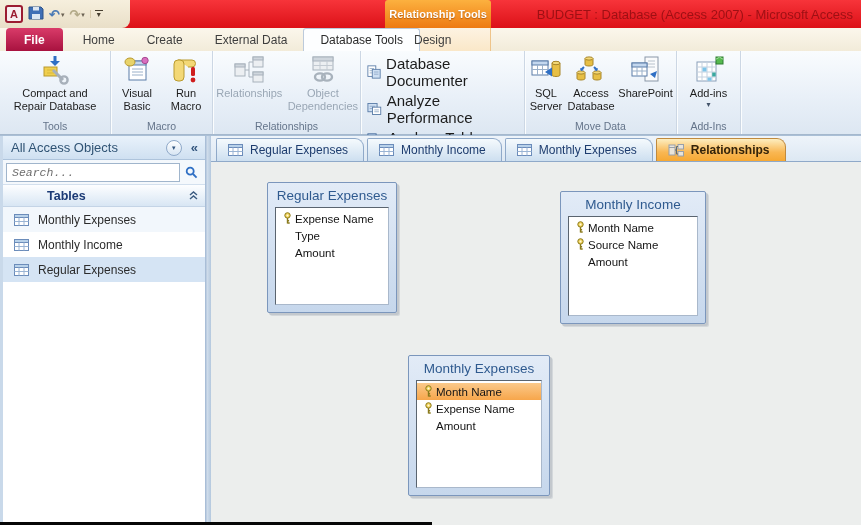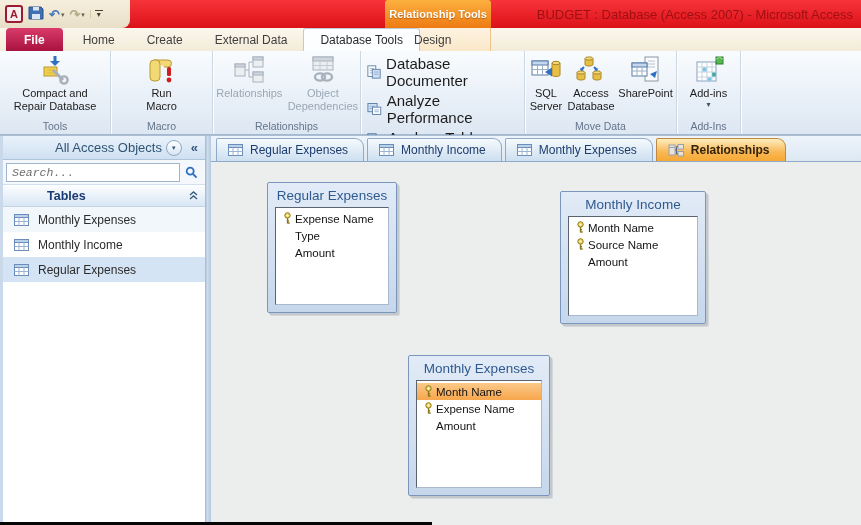--- a/index.html
+++ b/index.html
@@ -39,21 +39,21 @@
   .smallcol { display:flex; flex-direction:column; justify-content:flex-start; gap:3px; padding:4px 6px; }
   .smallbtn { display:flex; align-items:center; gap:5px; font-size:15px; color:#1c1c1c; }
   .drop-caret { font-size:8px; color:#44546a; line-height:1; margin-top:1px; }
 
   
   .content { position:absolute; left:0; top:135px; width:861px; height:390px; display:flex; border-top:1px solid #aabfd6; }
 
   
   .navpane { width:205px; background:#fff; display:flex; flex-direction:column; border-left:3px solid #c9d9ea; }
   .nav-head { height:24px; background:linear-gradient(#e9f2fb,#cfe0f1); border-bottom:1px solid #aec4dc; display:flex; align-items:center; padding:0 4px 0 8px; color:#2f5374; font-size:13px; }
-  .nav-head .t { flex:1;margin-left:44px; }
+  .nav-head .t { flex:1; }
   .circ { width:16px; height:16px; border:1px solid #8fa9c9; border-radius:50%; background:linear-gradient(#fff,#d7e5f3); display:flex; align-items:center; justify-content:center; font-size:7px; color:#33557e; margin-right:6px; }
   .shutter { font-size:13px; font-weight:bold; color:#33557e; padding:0 3px; }
   .nav-search { height:25px; display:flex; align-items:center; padding:2px 3px; background:#f4f8fc; border-bottom:1px solid #d3e0ee; }
   .nav-search input { flex:1; height:19px; border:1px solid #a0b5cc; padding:0 5px; font-size:11.5px; font-family:Liberation Mono, monospace; }
   .nav-search input::placeholder { font-style:italic; color:#6e6e6e; }
   .mag { width:22px; display:flex; justify-content:center; align-items:center; }
   .sec-head { height:22px; background:linear-gradient(#fdfeff,#d8e6f4); border-bottom:1px solid #c4d4e6; display:flex; align-items:center; padding:0 6px 0 8px; }
   .sec-head .t { flex:1; font-weight:bold; color:#1b3a75; font-size:12.5px;margin-left:36px; }
   .nav-item { height:25px; display:flex; align-items:center; gap:9px; padding-left:11px; font-size:12px; color:#2b2b2b; }
   .nav-item.stripe { background:#f2f7fc; }
@@ -137,20 +137,30 @@
           <span class="cap">Compact and Repair Database</span>
         </div>
       </div>
       <div class="g-label">Tools</div>
     </div>
 
     <div class="rgroup" style="width:102px">
       <div class="g-body" style="justify-content:center; gap:2px">
         <div class="bigbtn" style="width:47px">
           <svg width="32" height="30" viewBox="0 0 32 30">
+            <rect x="8" y="6" width="17" height="19" fill="#fff" stroke="#5b7da8"></rect>
+            <rect x="8" y="6" width="17" height="4" fill="#c3d7ee" stroke="#5b7da8"></rect>
+            <path d="M11 14h11M11 17h11M11 20h11" stroke="#9ab0c9"></path>
+            <ellipse cx="9" cy="7" rx="5" ry="4" fill="#e8d36a" stroke="#b99a2e"></ellipse>
+            <circle cx="24" cy="5.5" r="3.2" fill="#d86fc0" stroke="#a84a92"></circle>
+          </svg>
+          <span class="cap">Visual Basic</span>
+        </div>
+        <div class="bigbtn" style="width:47px">
+          <svg width="32" height="30" viewBox="0 0 32 30">
             <path d="M8 5h14a3.5 3.5 0 0 1 0 7h-4" fill="#f3d876" stroke="#b99a2e"></path>
             <rect x="4" y="5" width="10" height="21" rx="4" fill="#f3d876" stroke="#b99a2e"></rect>
             <rect x="21" y="12" width="4" height="9" rx="1.5" fill="#cf1d1d"></rect>
             <circle cx="23" cy="25" r="2.4" fill="#cf1d1d"></circle>
           </svg>
           <span class="cap">Run Macro</span>
         </div>
       </div>
       <div class="g-label">Macro</div>
     </div>

